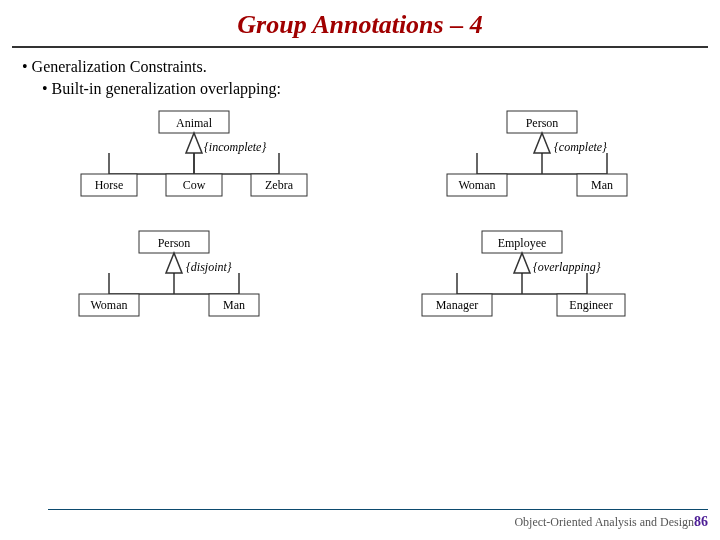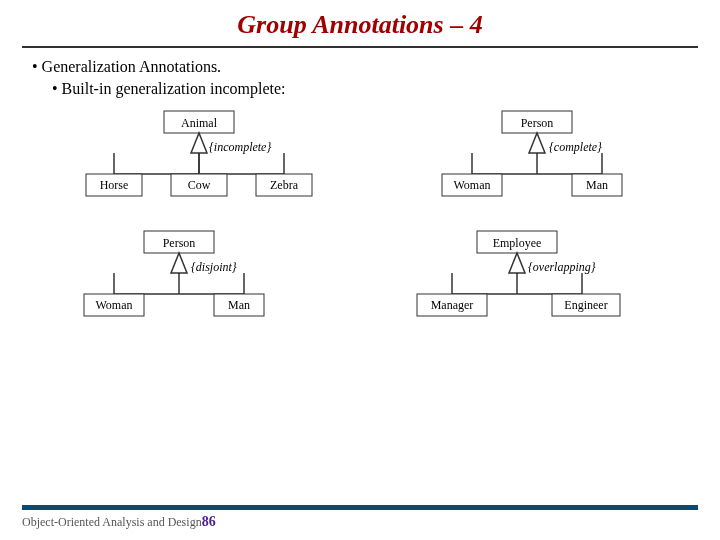--- a/index.html
+++ b/index.html
@@ -8,21 +8,21 @@
       height: 540px;
       background: #fff;
       font-family: 'Times New Roman', Times, serif;
       overflow: hidden;
       position: relative;
     }
 
     .page {
       width: 720px;
       height: 540px;
-      padding: 10px 22px;
+      padding: 10px 12px;
       display: flex;
       flex-direction: column;
     }
 
     .title {
       text-align: center;
       font-size: 26px;
       font-style: italic;
       font-weight: bold;
       color: #a00000;
@@ -57,49 +57,50 @@
       margin-bottom: 10px;
     }
 
     
     .diag-svg {
       display: block;
     }
 
     .footer-row {
       display: flex;
-      justify-content: flex-start;
+      justify-content: flex-end;
       align-items: center;
-      border-top: 5px solid #0c4a6e;
+      border-top: 1px solid #0c4a6e;
       padding-top: 4px;
       margin-top: auto;
+      margin-left: 36px;
     }
 
     .footer-text {
       font-size: 12px;
       color: #555;
     }
 
     .footer-page {
       font-size: 14px;
       font-weight: bold;
       color: #4c1d95;
     }
   </style>
 </head>
 <body>
 
 <div class="page">
   <div class="title">Group Annotations – 4</div>
 
   <div class="bullet1">
-    • <span>Generalization Annotations.</span>
+    • <span>Generalization Constraints.</span>
   </div>
   <div class="bullet2">
-    • <span>Built-in generalization incomplete:</span>
+    • <span>Built-in generalization overlapping:</span>
   </div>
 
   <div class="diagrams-area">
 
     <div class="diagrams-row">
 
       <div>
         <svg class="diag-svg" width="230" height="110">
 
           <rect x="80" y="5" width="70" height="22" fill="white" stroke="#333" stroke-width="1"></rect>

